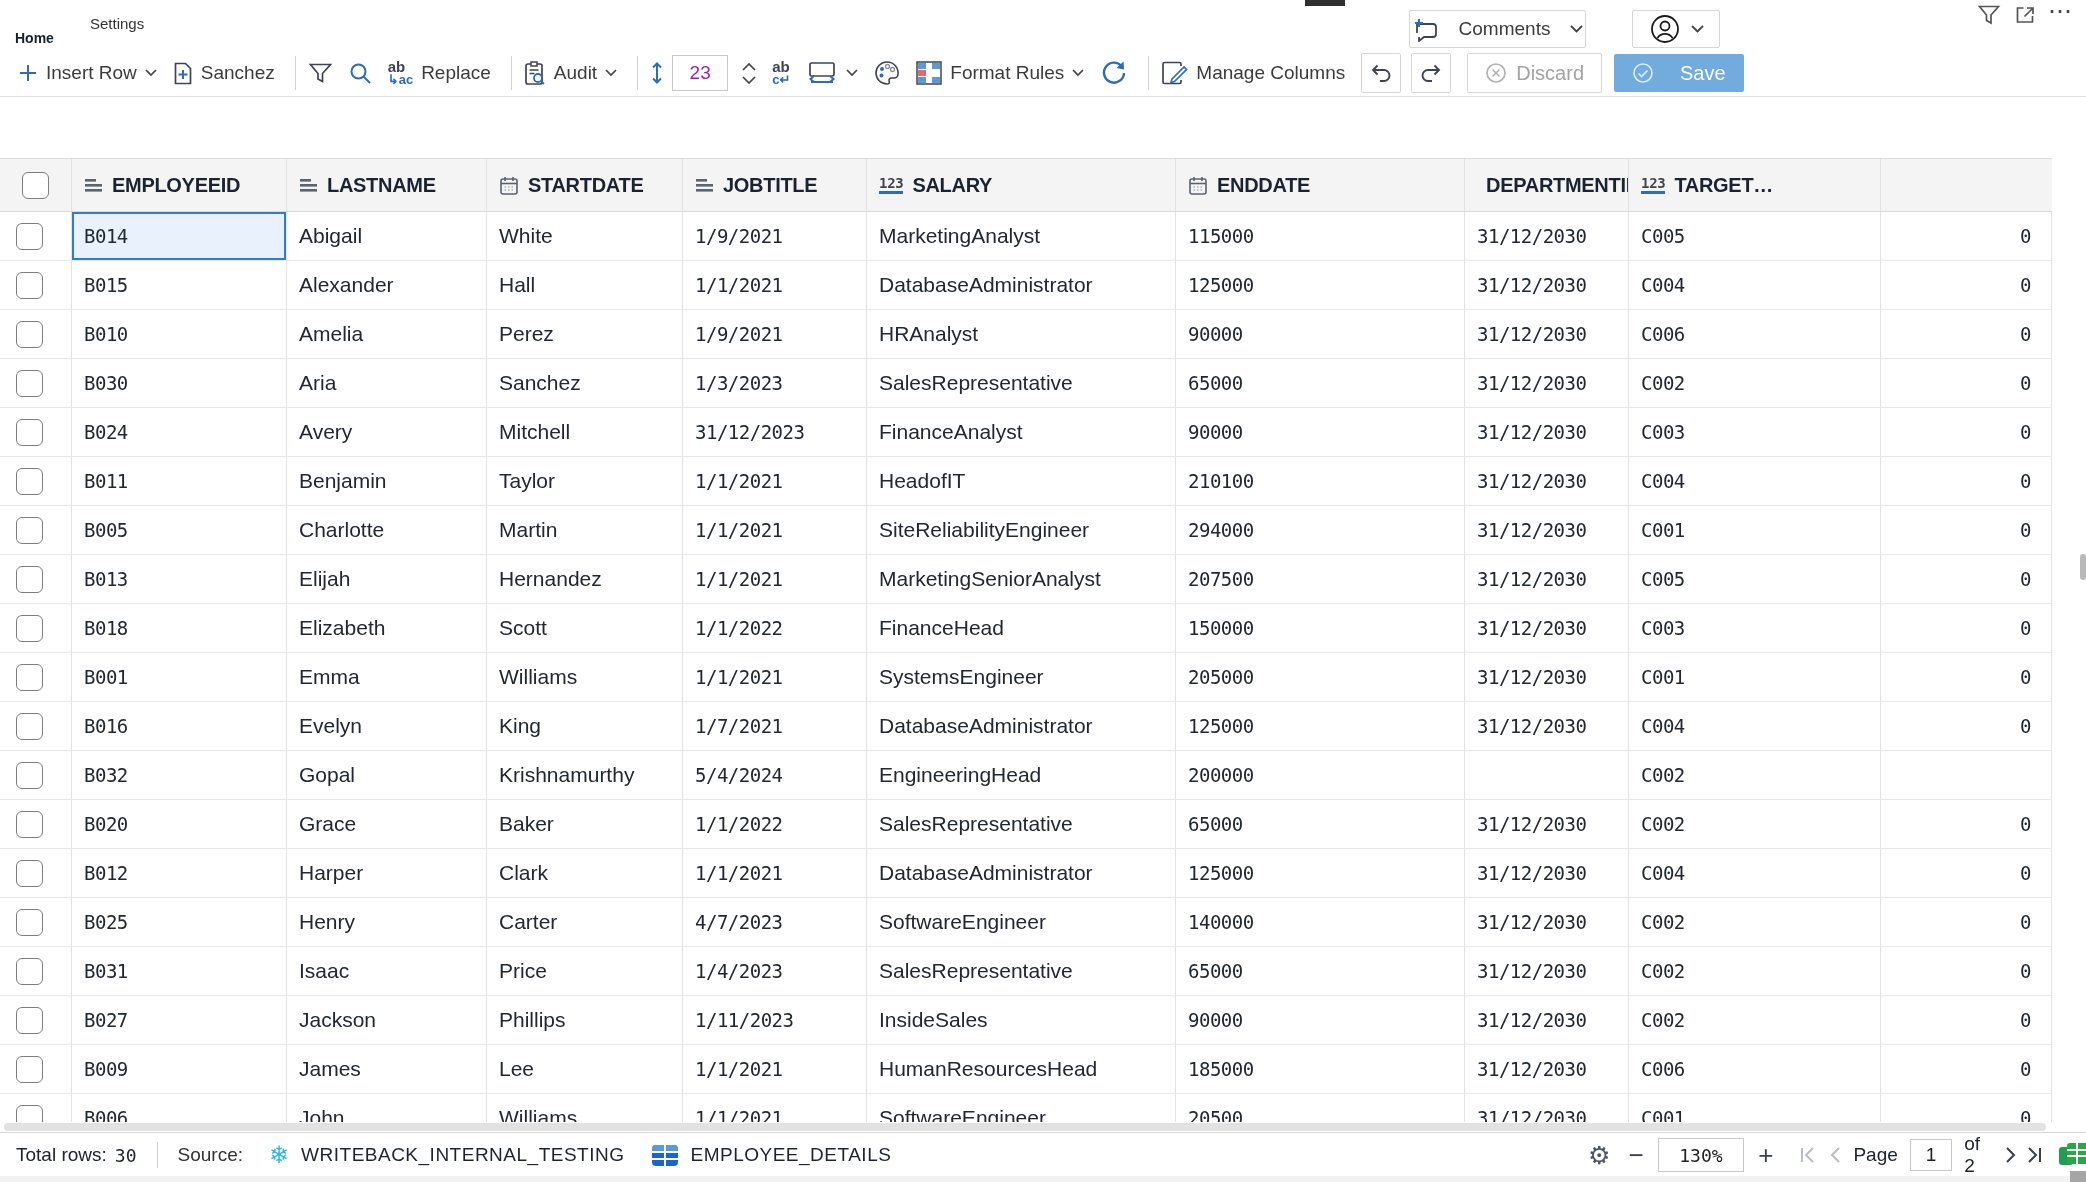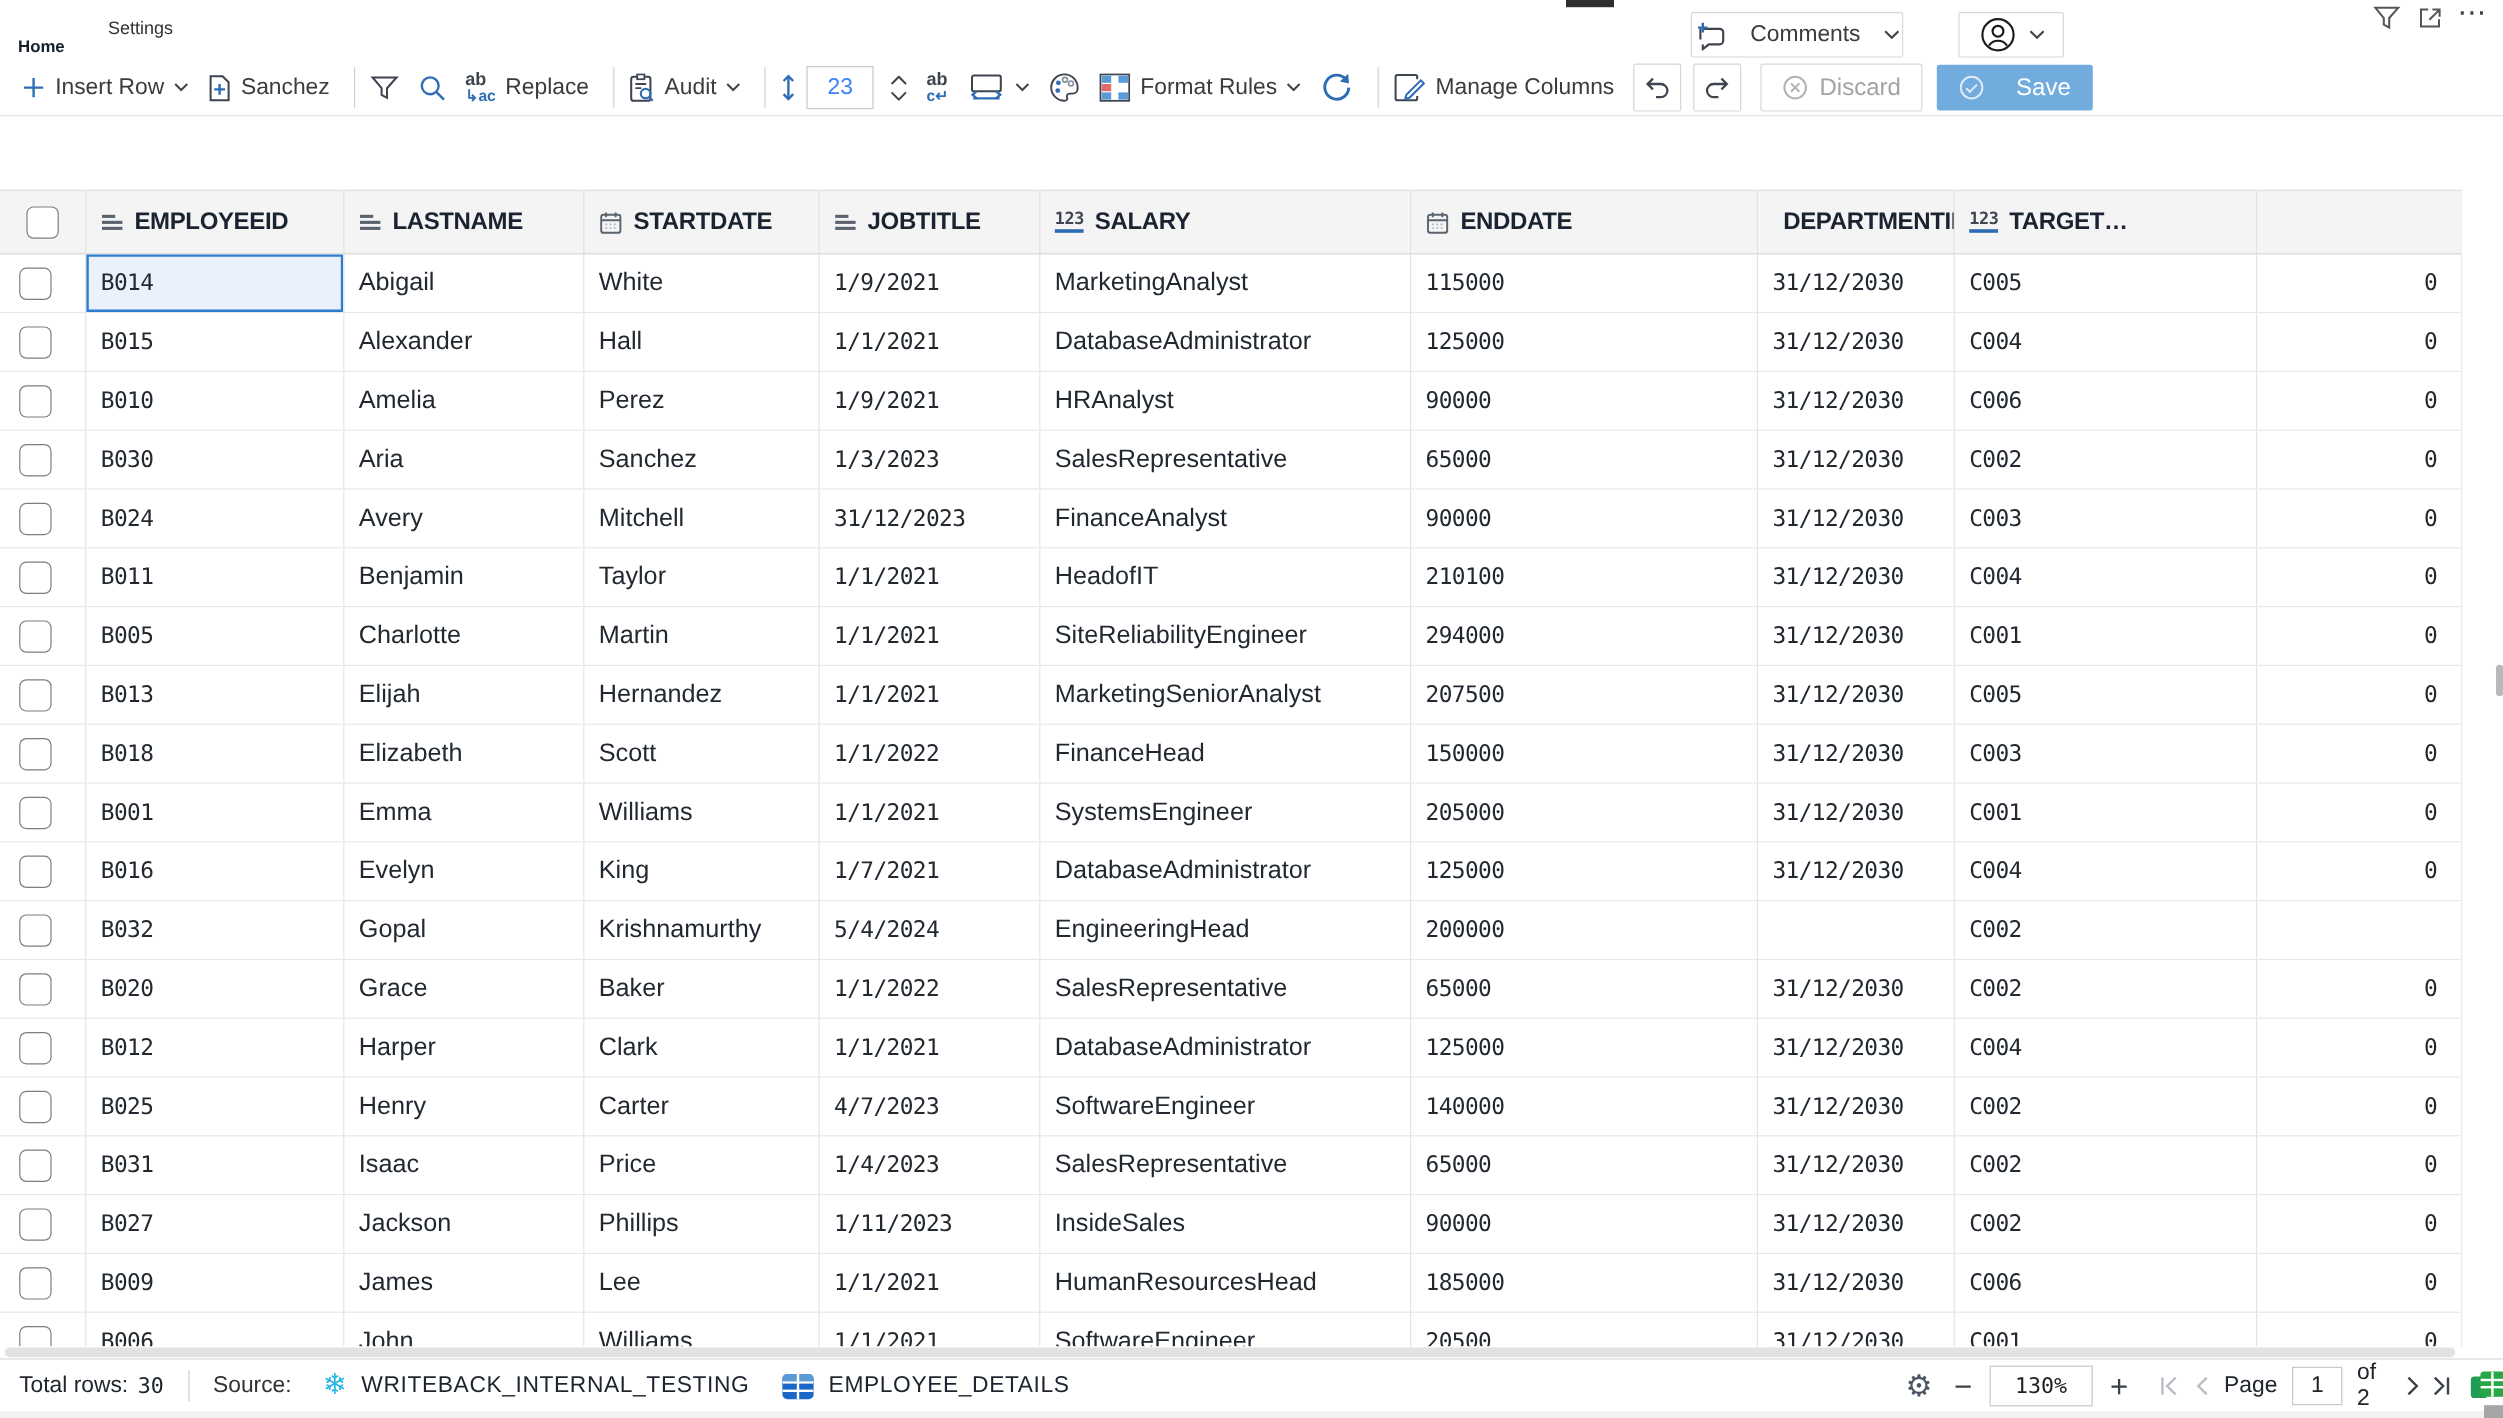--- a/index.html
+++ b/index.html
@@ -21,21 +21,21 @@
   .corner-ic{position:absolute;top:4px;color:#555;cursor:pointer;}
   .dots{font-size:24px;letter-spacing:2px;color:#444;line-height:22px;}
   .artifact{position:absolute;left:1305px;top:0;width:40px;height:6px;background:#2f2f2f;}
 
   
   .toolbar{position:absolute;left:0;top:50px;width:2086px;height:47px;background:#fff;
            border-bottom:1px solid #e0e0e0;display:flex;align-items:center;padding-left:18px;box-sizing:border-box;}
   .tbtn{display:flex;align-items:center;gap:8px;font-size:19px;color:#3c3c3c;margin-right:16px;cursor:pointer;white-space:nowrap;}
   .tdiv{width:1px;height:34px;background:#d2d2d2;margin:0 12px 0 4px;flex:none;}
   .spinbox{width:54px;height:34px;border:1px solid #c9c9c9;background:#fff;display:flex;align-items:center;
-           justify-content:center;font-size:19px;color:#3b82f6;text-align:right;}
+           justify-content:center;font-size:19px;color:#a21caf;text-align:right;}
   .steppers{display:flex;flex-direction:column;gap:5px;margin-left:6px;cursor:pointer;}
   .ic-replace,.ic-wrap{display:flex;flex-direction:column;line-height:13px;font-size:15px;font-weight:700;color:#3f4550;}
   .ic-replace i,.ic-wrap i{font-style:normal;color:#2e6db4;font-size:13px;font-weight:700;}
   .sqbtn{width:38px;height:38px;border:1px solid #d6d6d6;border-radius:2px;background:#fff;
          display:flex;align-items:center;justify-content:center;margin-right:10px;cursor:pointer;}
   .discard{height:38px;border:1px solid #d8d8d8;border-radius:2px;background:#fff;color:#a3a3a3;
            display:flex;align-items:center;gap:9px;padding:0 17px;font-size:20px;margin:0 12px 0 6px;}
   .save{height:38px;border-radius:2px;background:#72abdd;color:#fff;display:flex;align-items:center;
         gap:26px;padding:0 18px;font-size:20px;cursor:pointer;}
 

